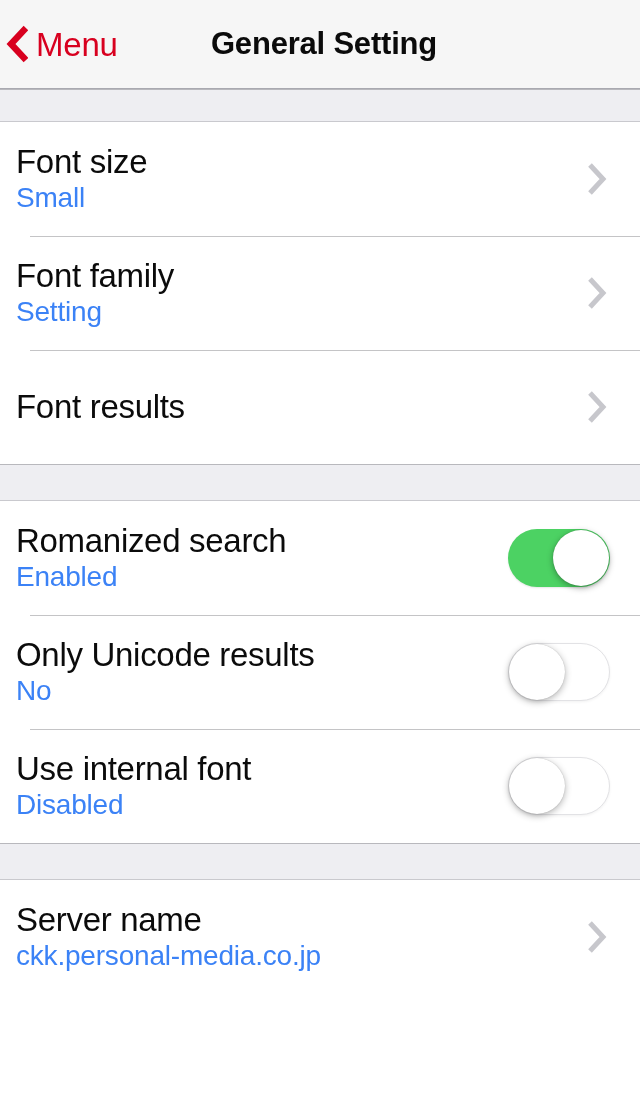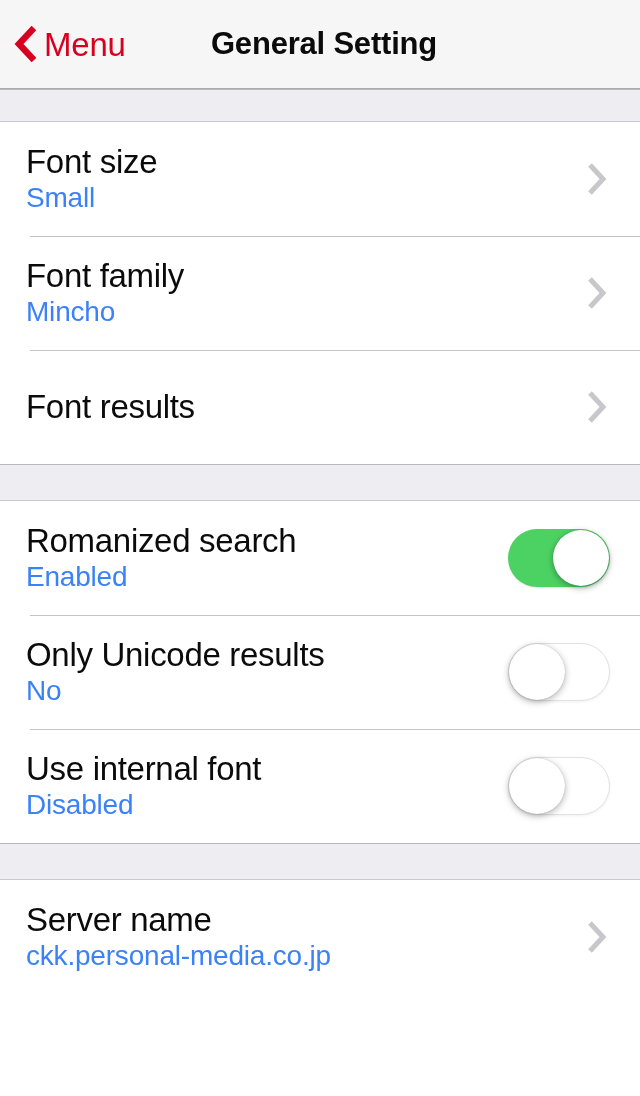--- a/index.html
+++ b/index.html
@@ -28,21 +28,21 @@
     background: #f6f6f6;
     border-bottom: 1px solid #a9a9b0;
     display: flex;
     align-items: center;
   }
 
   .back-button {
     display: flex;
     align-items: center;
     gap: 8px;
-    padding-left: 14px;
+    padding-left: 6px;
     cursor: pointer;
     height: 100%;
   }
 
   .back-chevron {
     display: block;
     width: 22px;
     height: 38px;
     flex: none;
   }
@@ -83,21 +83,21 @@
   .group {
     background: #ffffff;
   }
 
   .row {
     position: relative;
     height: 114px;
     background: #ffffff;
     display: flex;
     align-items: center;
-    padding-left: 26px;
+    padding-left: 16px;
     padding-right: 24px;
     cursor: pointer;
   }
 
   .row + .row::before {
     content: "";
     position: absolute;
     left: 30px;
     right: 0;
     top: 0;
@@ -209,21 +209,21 @@
         <div class="row-value">Small</div>
       </div>
       <svg class="disclosure" viewBox="0 0 22 34">
         <path d="M4 3 L17 17 L4 31" fill="none" stroke="#c7c7cc" stroke-width="5" stroke-linecap="butt" stroke-linejoin="miter"></path>
       </svg>
     </div>
 
     <div class="row">
       <div class="row-text">
         <div class="row-title">Font family</div>
-        <div class="row-value">Mincho</div>
+        <div class="row-value">Setting</div>
       </div>
       <svg class="disclosure" viewBox="0 0 22 34">
         <path d="M4 3 L17 17 L4 31" fill="none" stroke="#c7c7cc" stroke-width="5" stroke-linecap="butt" stroke-linejoin="miter"></path>
       </svg>
     </div>
 
     <div class="row">
       <div class="row-text">
         <div class="row-title">Font results</div>
       </div>

